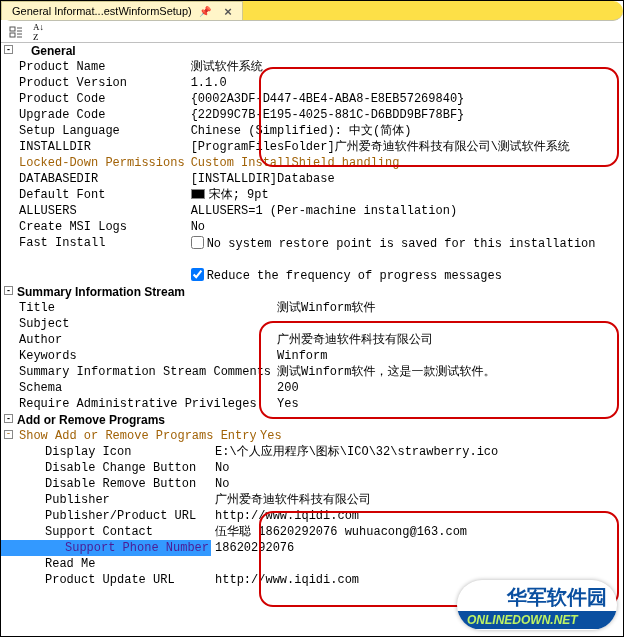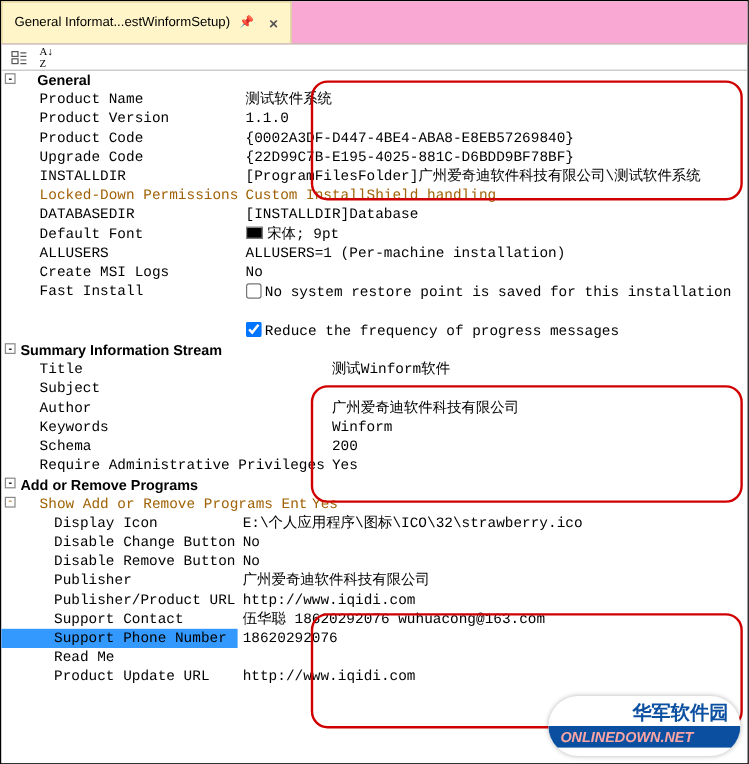--- a/index.html
+++ b/index.html
@@ -1,40 +1,40 @@
 <!DOCTYPE html>
 <html><head>
 <meta charset="utf-8">
 <style>
 * { box-sizing: border-box; margin: 0; padding: 0; }
 body { font-family: "Segoe UI", Tahoma, sans-serif; font-size: 12px; background: #fff; color: #000; width: 624px; height: 637px; border: 1px solid #000; position: relative; overflow: hidden; }
-.tab-bar { background: #f9a8d4; height: 36px; display: flex; border-bottom: 1px solid #c0c0b0; }
+.tab-bar { background: #fde047; height: 20px; display: flex; border-bottom: 1px solid #c0c0b0; border-radius: 10px; }
 .tab { background: #fff5c8; border: 1px solid #d0c890; border-bottom: none; padding: 2px 6px 2px 10px; font-size: 11px; display: flex; align-items: center; gap: 8px; }
 .tab .pin { color: #555; font-size: 10px; }
 .tab .close { color: #555; font-size: 13px; font-weight: bold; padding: 0 4px; }
 .toolbar { height: 22px; border-bottom: 1px solid #c0c0c0; display: flex; align-items: center; padding-left: 4px; gap: 2px; }
 .tb-btn { border: 1px solid transparent; padding: 1px 3px; font-size: 11px; }
 .tb-btn svg { display: block; }
 .grid { display: table; width: 100%; table-layout: fixed; }
 .row { display: table-row; }
 .cell-label, .cell-value { display: table-cell; vertical-align: top; padding: 1px 2px 0 2px; font-family: "Courier New", monospace; font-size: 12px; line-height: 15px; height: 15px; overflow: hidden; white-space: nowrap; }
 .cell-label { width: 255px; position: relative; padding-left: 0; }
 .cell-value { padding-left: 4px; }
 .section-header { font-weight: bold; font-family: Tahoma, sans-serif; }
 .expand { position: absolute; left: 3px; top: 2px; width: 9px; height: 9px; border: 1px solid #888; background: #fff; font-size: 9px; line-height: 7px; text-align: center; cursor: pointer; }
-.indent1 { padding-left: 32px; }
+.indent1 { padding-left: 18px; }
 .indent2 { padding-left: 44px; margin-top: 32px; }
 .dim { color: #a16207; }
-.selected .cell-label { background: #3399ff; color: #000000; }
+.selected .cell-label { background: #3399ff; color: #4c1d95; padding-left: 20px; }
 .colorbox { display: inline-block; width: 14px; height: 10px; border: 1px solid #888; background: #000; margin-right: 4px; vertical-align: -1px; }
 .cb { -webkit-appearance: checkbox; appearance: checkbox; margin-right: 3px; vertical-align: -2px; }
 .callout { position: absolute; border: 2px solid #d00000; border-radius: 14px; pointer-events: none; }
 .watermark { position: absolute; right: 6px; bottom: 6px; width: 160px; height: 50px; background: #fff; border-radius: 26px; box-shadow: 0 0 4px rgba(0,0,0,0.3); overflow: hidden; }
-.watermark .top { color: #0a4fa0; font-weight: bold; font-size: 16px; text-align: right; padding-right: 10px; padding-top: 4px; font-family: SimSun, sans-serif; }
-.watermark .bottom { background: #0a4fa0; color: #fca5a5; font-size: 12px; font-style: italic; font-weight: bold; padding: 2px 10px; text-align: left; }
+.watermark .top { color: #0a4fa0; font-weight: bold; font-size: 20px; text-align: right; padding-right: 10px; padding-top: 4px; font-family: SimSun, sans-serif; }
+.watermark .bottom { background: #0a4fa0; color: #bef264; font-size: 12px; font-style: italic; font-weight: bold; padding: 2px 10px; text-align: left; }
 </style>
 </head>
 <body>
 
 <div class="tab-bar">
   <div class="tab">
     <span>General Informat...estWinformSetup)</span>
     <span class="pin">📌</span>
     <span class="close">×</span>
   </div>
@@ -71,20 +71,24 @@
       </div>
       <div class="row">
         <div class="cell-label"><span class="indent1">Product Code</span></div>
         <div class="cell-value">{0002A3DF-D447-4BE4-ABA8-E8EB57269840}</div>
       </div>
       <div class="row">
         <div class="cell-label"><span class="indent1">Upgrade Code</span></div>
         <div class="cell-value">{22D99C7B-E195-4025-881C-D6BDD9BF78BF}</div>
       </div>
       <div class="row">
+        <div class="cell-label"><span class="indent1">Setup Language</span></div>
+        <div class="cell-value">Chinese (Simplified): 中文(简体)</div>
+      </div>
+      <div class="row">
         <div class="cell-label"><span class="indent1">INSTALLDIR</span></div>
         <div class="cell-value">[ProgramFilesFolder]广州爱奇迪软件科技有限公司\测试软件系统</div>
       </div>
       <div class="row dim">
         <div class="cell-label"><span class="indent1">Locked-Down Permissions</span></div>
         <div class="cell-value dim">Custom InstallShield handling</div>
       </div>
       <div class="row">
         <div class="cell-label"><span class="indent1">DATABASEDIR</span></div>
         <div class="cell-value">[INSTALLDIR]Database</div>
@@ -129,20 +133,24 @@
       </div>
       <div class="row">
         <div class="cell-label"><span class="indent1">Author</span></div>
         <div class="cell-value">广州爱奇迪软件科技有限公司</div>
       </div>
       <div class="row">
         <div class="cell-label"><span class="indent1">Keywords</span></div>
         <div class="cell-value">  Winform</div>
       </div>
       <div class="row">
+        <div class="cell-label"><span class="indent1">Summary Information Stream Comments</span></div>
+        <div class="cell-value">测试Winform软件，这是一款测试软件。</div>
+      </div>
+      <div class="row">
         <div class="cell-label"><span class="indent1">Schema</span></div>
         <div class="cell-value">200</div>
       </div>
       <div class="row">
         <div class="cell-label"><span class="indent1">Require Administrative Privileges</span></div>
         <div class="cell-value">Yes</div>
       </div>
     </div>
 
   <div class="row">

